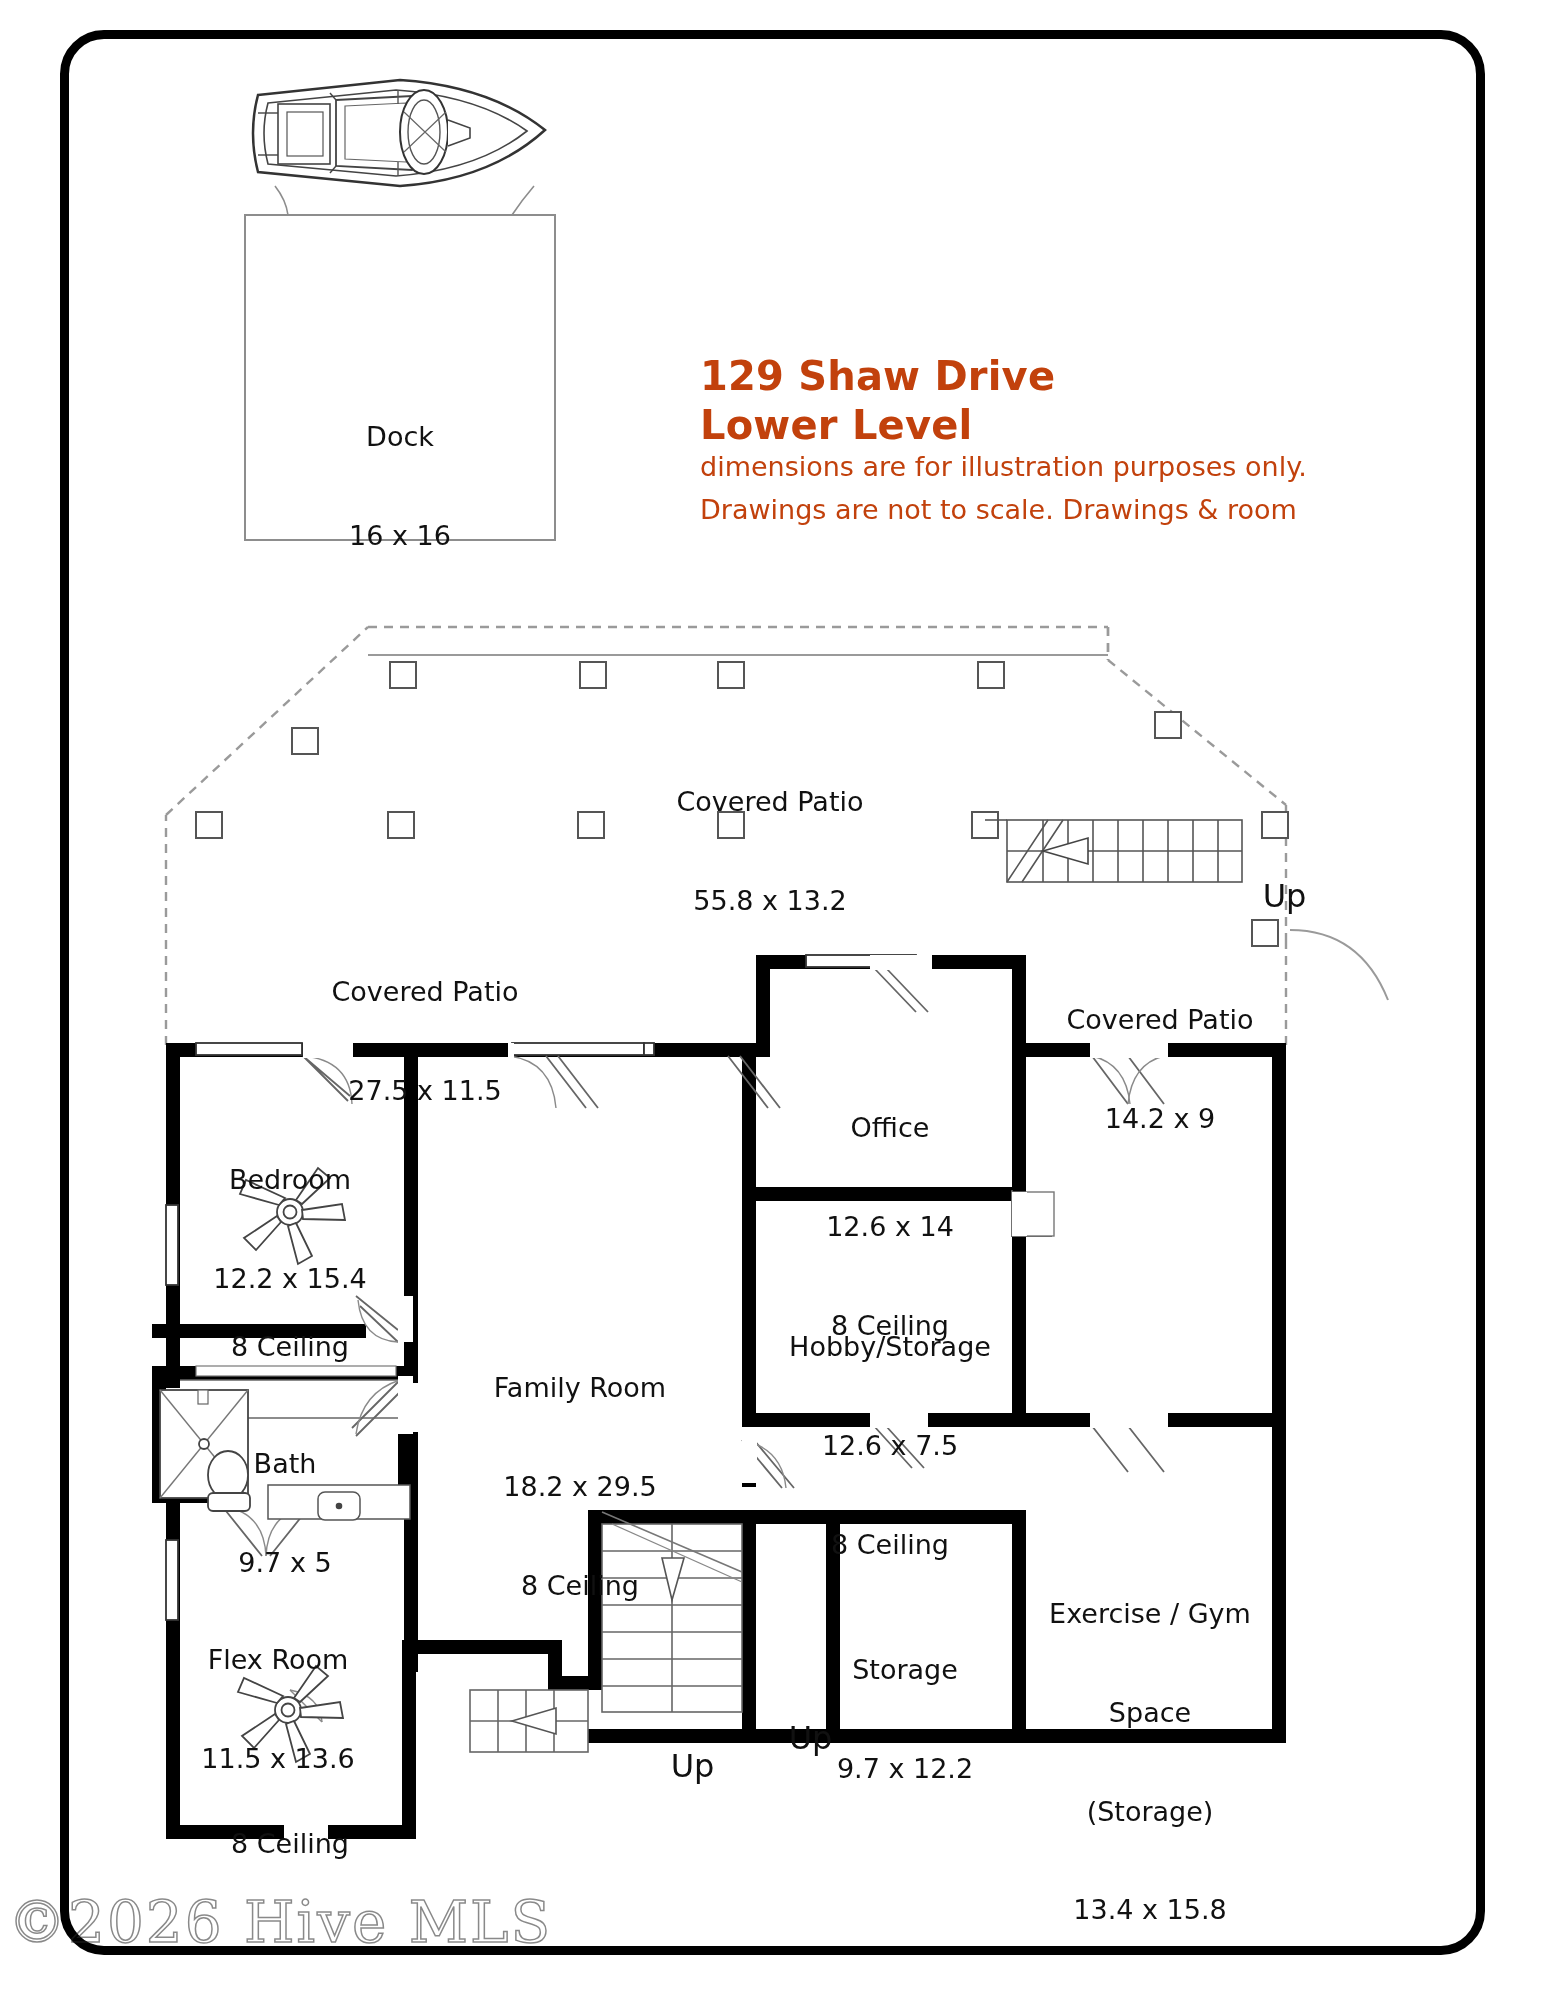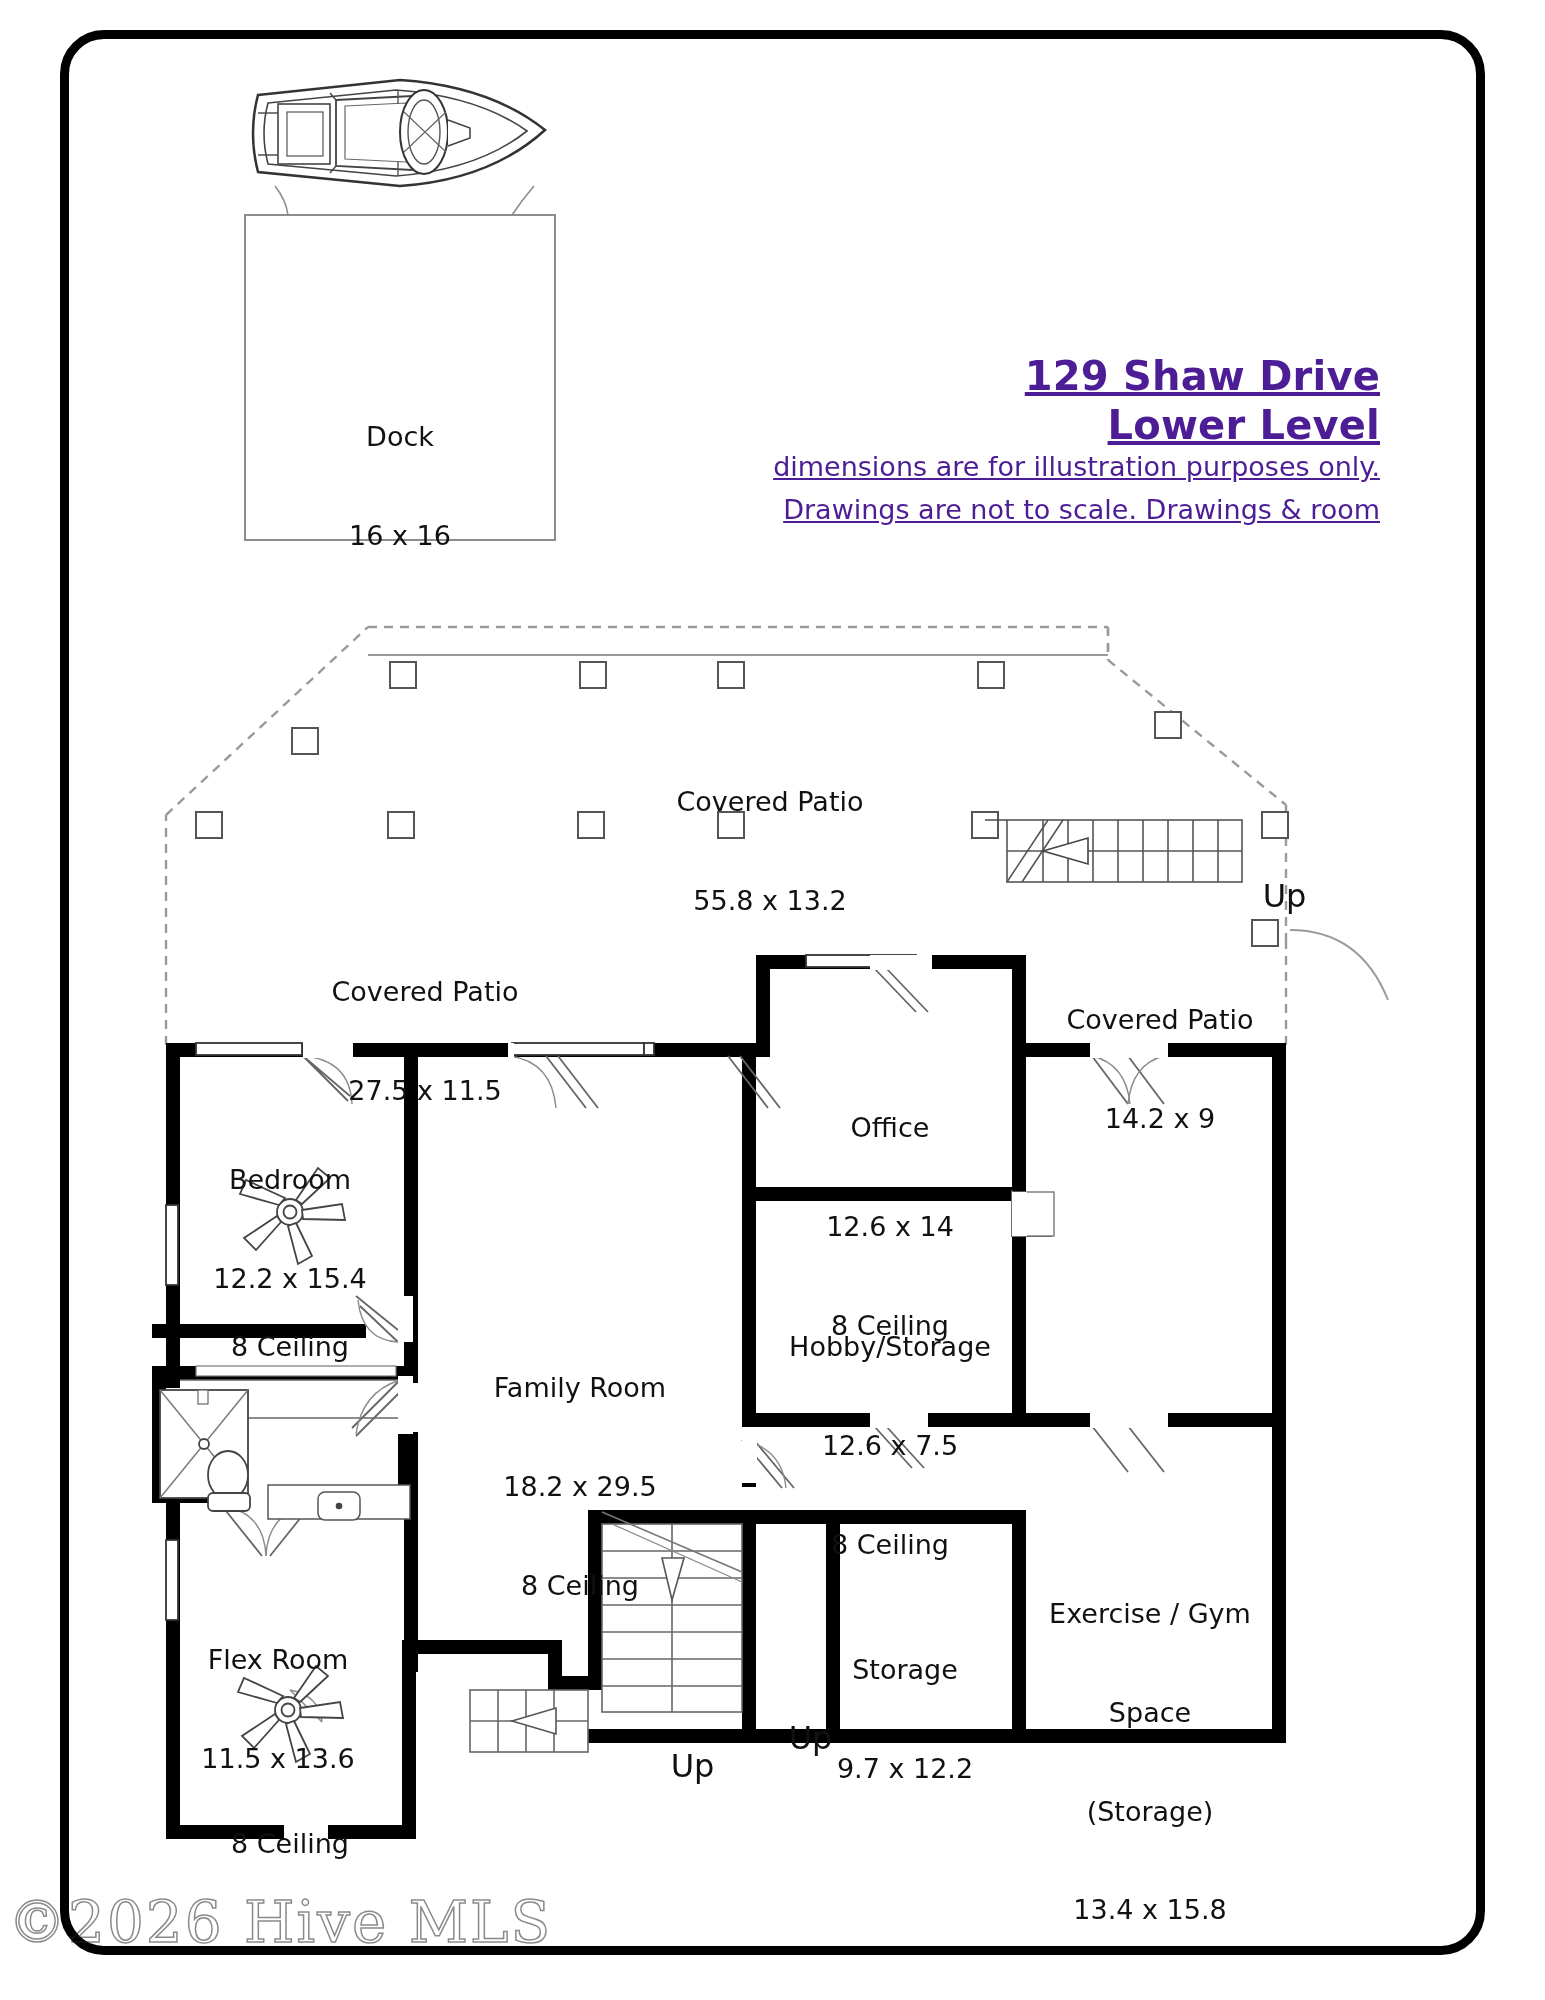--- a/index.html
+++ b/index.html
@@ -45,23 +45,22 @@
     white-space: pre;
     font-family: "DejaVu Sans", "Liberation Sans", sans-serif;
   }
   .lbl .nm { display: block; }
   .lbl .dim { display: block; }
   .lbl .ceil { display: block; }
   .room-label { font-size: 27px; }
   .up-label { font-size: 32px; }
   .title-block {
     position: absolute;
-    text-align: right;
-    color: #4c1d95;
-    text-decoration: underline;
+    text-align: left;
+    color: #c2410c;
   }
   .title-main {
     font-size: 40px;
     font-weight: bold;
     line-height: 1.22;
     letter-spacing: 0.2px;
   }
   .title-sub {
     font-size: 27px;
     font-weight: normal;
@@ -398,20 +397,24 @@
   </div>
 
   <div class="lbl room-label" style="left:140px; top:1098px; width:300px;">
     <span class="nm">Bedroom</span>
     <span class="dim">12.2 x 15.4</span>
   </div>
   <div class="lbl room-label" style="left:140px; top:1265px; width:300px;">
     <span class="ceil">8 Ceiling</span>
   </div>
 
+  <div class="lbl room-label" style="left:160px; top:1382px; width:250px;">
+    <span class="nm">Bath</span>
+    <span class="dim">9.7 x 5</span>
+  </div>
 
   <div class="lbl room-label" style="left:128px; top:1578px; width:300px;">
     <span class="nm">Flex Room</span>
     <span class="dim">11.5 x 13.6</span>
   </div>
   <div class="lbl room-label" style="left:140px; top:1762px; width:300px;">
     <span class="ceil">8 Ceiling</span>
   </div>
 
   <div class="lbl room-label" style="left:430px; top:1306px; width:300px;">

